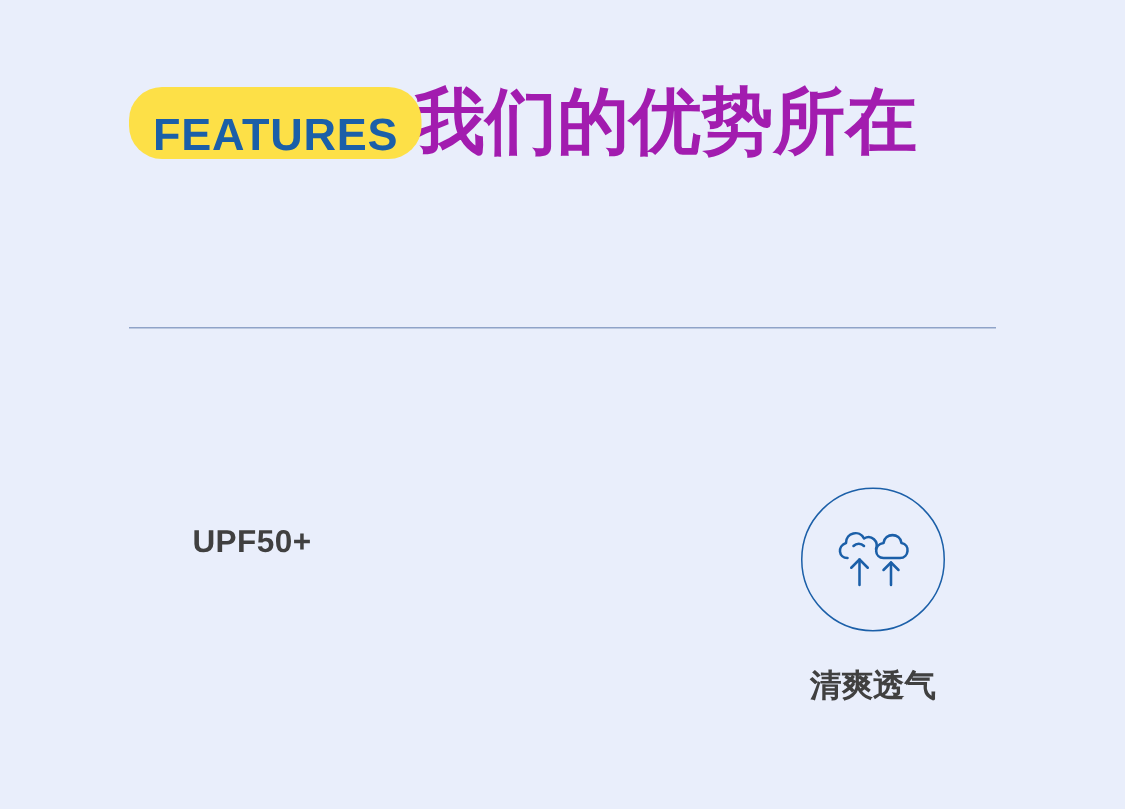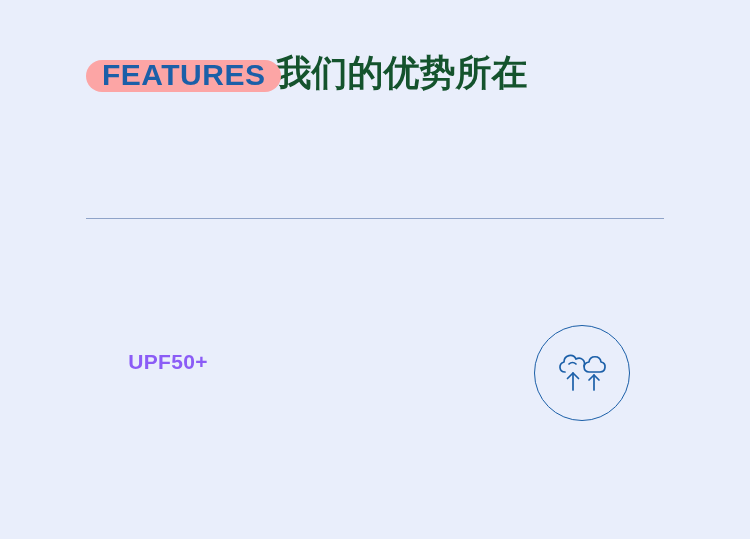--- a/index.html
+++ b/index.html
@@ -24,42 +24,42 @@
   .header {
     position: absolute;
     left: 86px;
     top: 58px;
     display: flex;
     align-items: center;
   }
   .badge {
     position: relative;
     display: inline-flex;
-    align-items: flex-start;
+    align-items: flex-end;
     justify-content: center;
-    background: #fca5a5;
+    background: #fde047;
     border-radius: 22px;
-    height: 32px;
+    height: 48px;
     padding: 0 16px 0 16px;
     box-sizing: border-box;
   }
   .badge-text {
     font-family: "Liberation Sans", sans-serif;
     font-weight: bold;
     font-size: 30px;
     letter-spacing: 0.5px;
     color: #1b5fa8;
     line-height: 1;
     white-space: nowrap;
   }
   .headline {
-    font-family: Liberation Mono, monospace;
+    font-family: Liberation Sans, sans-serif;
     font-weight: bold;
-    font-size: 36px;
-    color: #14532d;
+    font-size: 48px;
+    color: #a21caf;
     line-height: 1;
     margin-left: -6px;
     white-space: nowrap;
   }
 
   
   .divider {
     position: absolute;
     left: 86px;
     top: 218px;
@@ -93,21 +93,21 @@
     display: flex;
     align-items: center;
     justify-content: center;
     box-sizing: border-box;
   }
   .feature-label {
     margin-top: 26px;
     font-family: "Liberation Sans", sans-serif;
     font-weight: bold;
     font-size: 21px;
-    color: #8b5cf6;
+    color: #404040;
     line-height: 1;
     white-space: nowrap;
   }
   .feature-label.latin {
     letter-spacing: 0.3px;
   }
   svg { display: block; }
 </style>
 </head>
 <body>
@@ -137,17 +137,18 @@
           <path d="M18 22 C20 20 23 20 25 22"></path>
 
           <path d="M38 30 C32 30 31 21 38 20 C39 13 49 13 50 20 C56 21 55 30 49 30 Z"></path>
 
           <line x1="22" y1="48" x2="22" y2="31"></line>
           <path d="M16.5 36.5 L22 31 L27.5 36.5"></path>
           <line x1="43" y1="48" x2="43" y2="33"></line>
           <path d="M38 38 L43 33 L48 38"></path>
         </svg>
       </div>
+      <div class="feature-label">清爽透气</div>
     </div>
 
 
   </div>
 </div>
 
 </body></html>

